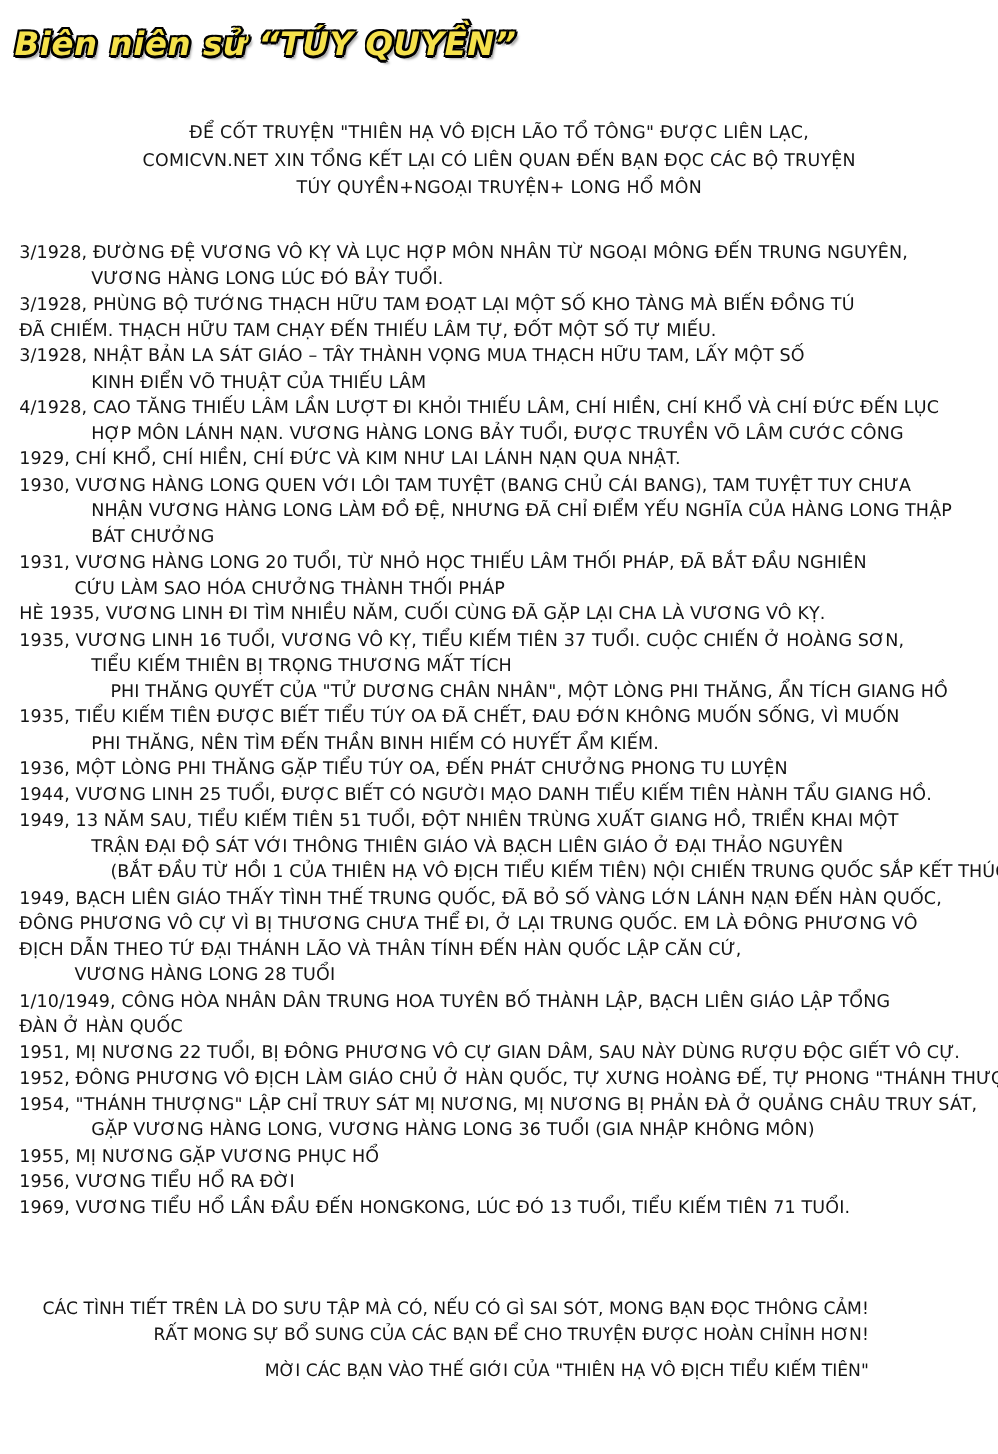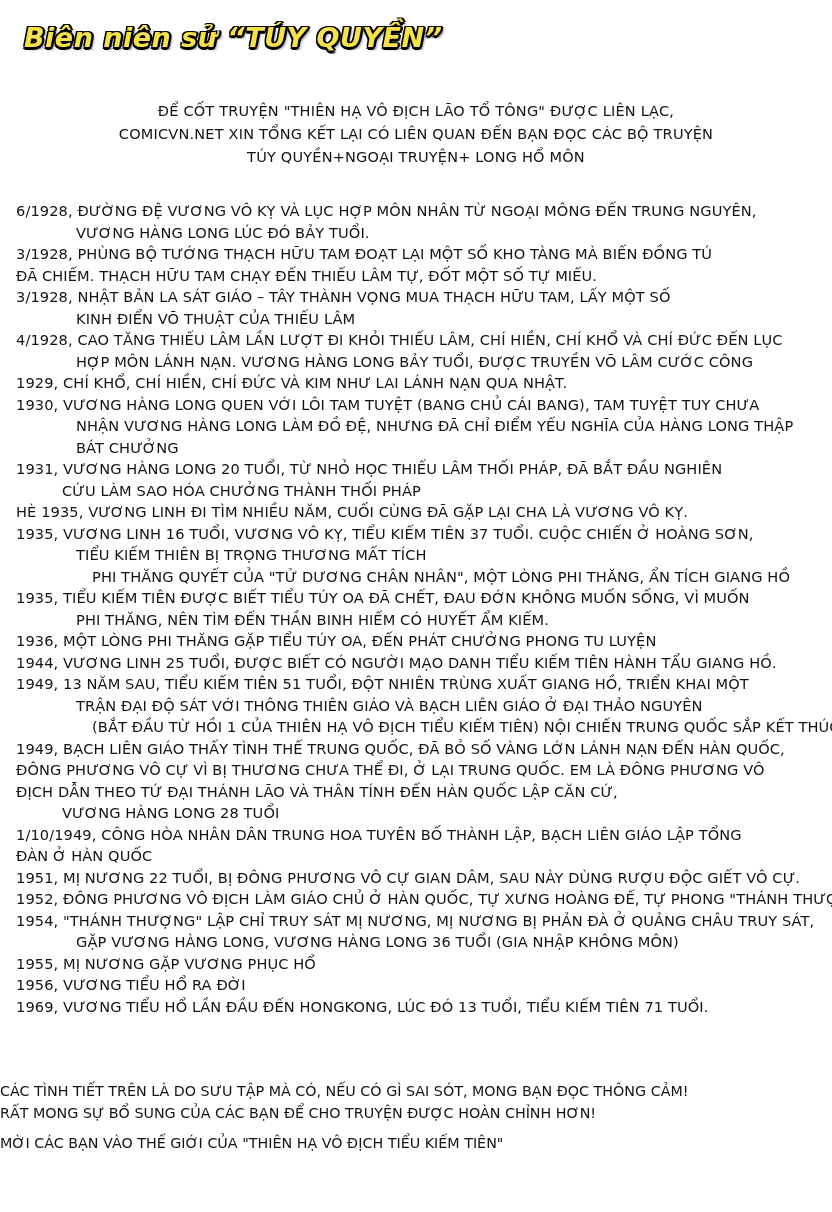--- a/index.html
+++ b/index.html
@@ -20,21 +20,21 @@
     height: 1212px;
     position: relative;
     background: #ffffff;
     box-sizing: border-box;
   }
 
   
   .title-banner {
     position: absolute;
     top: 18px;
-    left: 24px;
+    left: 12px;
     width: 380px;
     height: 44px;
   }
   .title-text {
     font-family: "DejaVu Sans", sans-serif;
     font-weight: bold;
     font-style: italic;
     font-size: 27px;
     letter-spacing: 0.5px;
     color: #f5e14b;
@@ -85,21 +85,21 @@
   .entry.ind2 { padding-left: 60px; }
   .entry.ind3 { padding-left: 76px; }
   .entry.ind0 { padding-left: 0px; }
 
   
   .footer {
     position: absolute;
     bottom: 58px;
     left: 0;
     width: 724px;
-    text-align: left;
+    text-align: right;
   }
   .footer-line {
     font-size: 14.3px;
     line-height: 22px;
     color: #141414;
     white-space: nowrap;
   }
   .footer-line.gap {
     margin-top: 8px;
   }
@@ -113,21 +113,21 @@
     <div class="title-text">Biên niên sử “TÚY QUYỀN”</div>
   </div>
 
   <div class="intro">
     <div class="intro-line">ĐỂ CỐT TRUYỆN "THIÊN HẠ VÔ ĐỊCH LÃO TỔ TÔNG" ĐƯỢC LIÊN LẠC,</div>
     <div class="intro-line">COMICVN.NET XIN TỔNG KẾT LẠI CÓ LIÊN QUAN ĐẾN BẠN ĐỌC CÁC BỘ TRUYỆN</div>
     <div class="intro-line">TÚY QUYỀN+NGOẠI TRUYỆN+ LONG HỔ MÔN</div>
   </div>
 
   <div class="chronology">
-    <div class="entry ind0">6/1928, ĐƯỜNG ĐỆ VƯƠNG VÔ KỴ VÀ LỤC HỢP MÔN NHÂN TỪ NGOẠI MÔNG ĐẾN TRUNG NGUYÊN,</div>
+    <div class="entry ind0">3/1928, ĐƯỜNG ĐỆ VƯƠNG VÔ KỴ VÀ LỤC HỢP MÔN NHÂN TỪ NGOẠI MÔNG ĐẾN TRUNG NGUYÊN,</div>
     <div class="entry ind2">VƯƠNG HÀNG LONG LÚC ĐÓ BẢY TUỔI.</div>
     <div class="entry ind0">3/1928, PHÙNG BỘ TƯỚNG THẠCH HỮU TAM ĐOẠT LẠI MỘT SỐ KHO TÀNG MÀ BIẾN ĐỒNG TÚ</div>
     <div class="entry ind0">ĐÃ CHIẾM. THẠCH HỮU TAM CHẠY ĐẾN THIẾU LÂM TỰ, ĐỐT MỘT SỐ TỰ MIẾU.</div>
     <div class="entry ind0">3/1928, NHẬT BẢN LA SÁT GIÁO – TÂY THÀNH VỌNG MUA THẠCH HỮU TAM, LẤY MỘT SỐ</div>
     <div class="entry ind2">KINH ĐIỂN VÕ THUẬT CỦA THIẾU LÂM</div>
     <div class="entry ind0">4/1928, CAO TĂNG THIẾU LÂM LẦN LƯỢT ĐI KHỎI THIẾU LÂM, CHÍ HIỀN, CHÍ KHỔ VÀ CHÍ ĐỨC ĐẾN LỤC</div>
     <div class="entry ind2">HỢP MÔN LÁNH NẠN. VƯƠNG HÀNG LONG BẢY TUỔI, ĐƯỢC TRUYỀN VÕ LÂM CƯỚC CÔNG</div>
     <div class="entry ind0">1929, CHÍ KHỔ, CHÍ HIỀN, CHÍ ĐỨC VÀ KIM NHƯ LAI LÁNH NẠN QUA NHẬT.</div>
     <div class="entry ind0">1930, VƯƠNG HÀNG LONG QUEN VỚI LÔI TAM TUYỆT (BANG CHỦ CÁI BANG), TAM TUYỆT TUY CHƯA</div>
     <div class="entry ind2">NHẬN VƯƠNG HÀNG LONG LÀM ĐỒ ĐỆ, NHƯNG ĐÃ CHỈ ĐIỂM YẾU NGHĨA CỦA HÀNG LONG THẬP</div>

